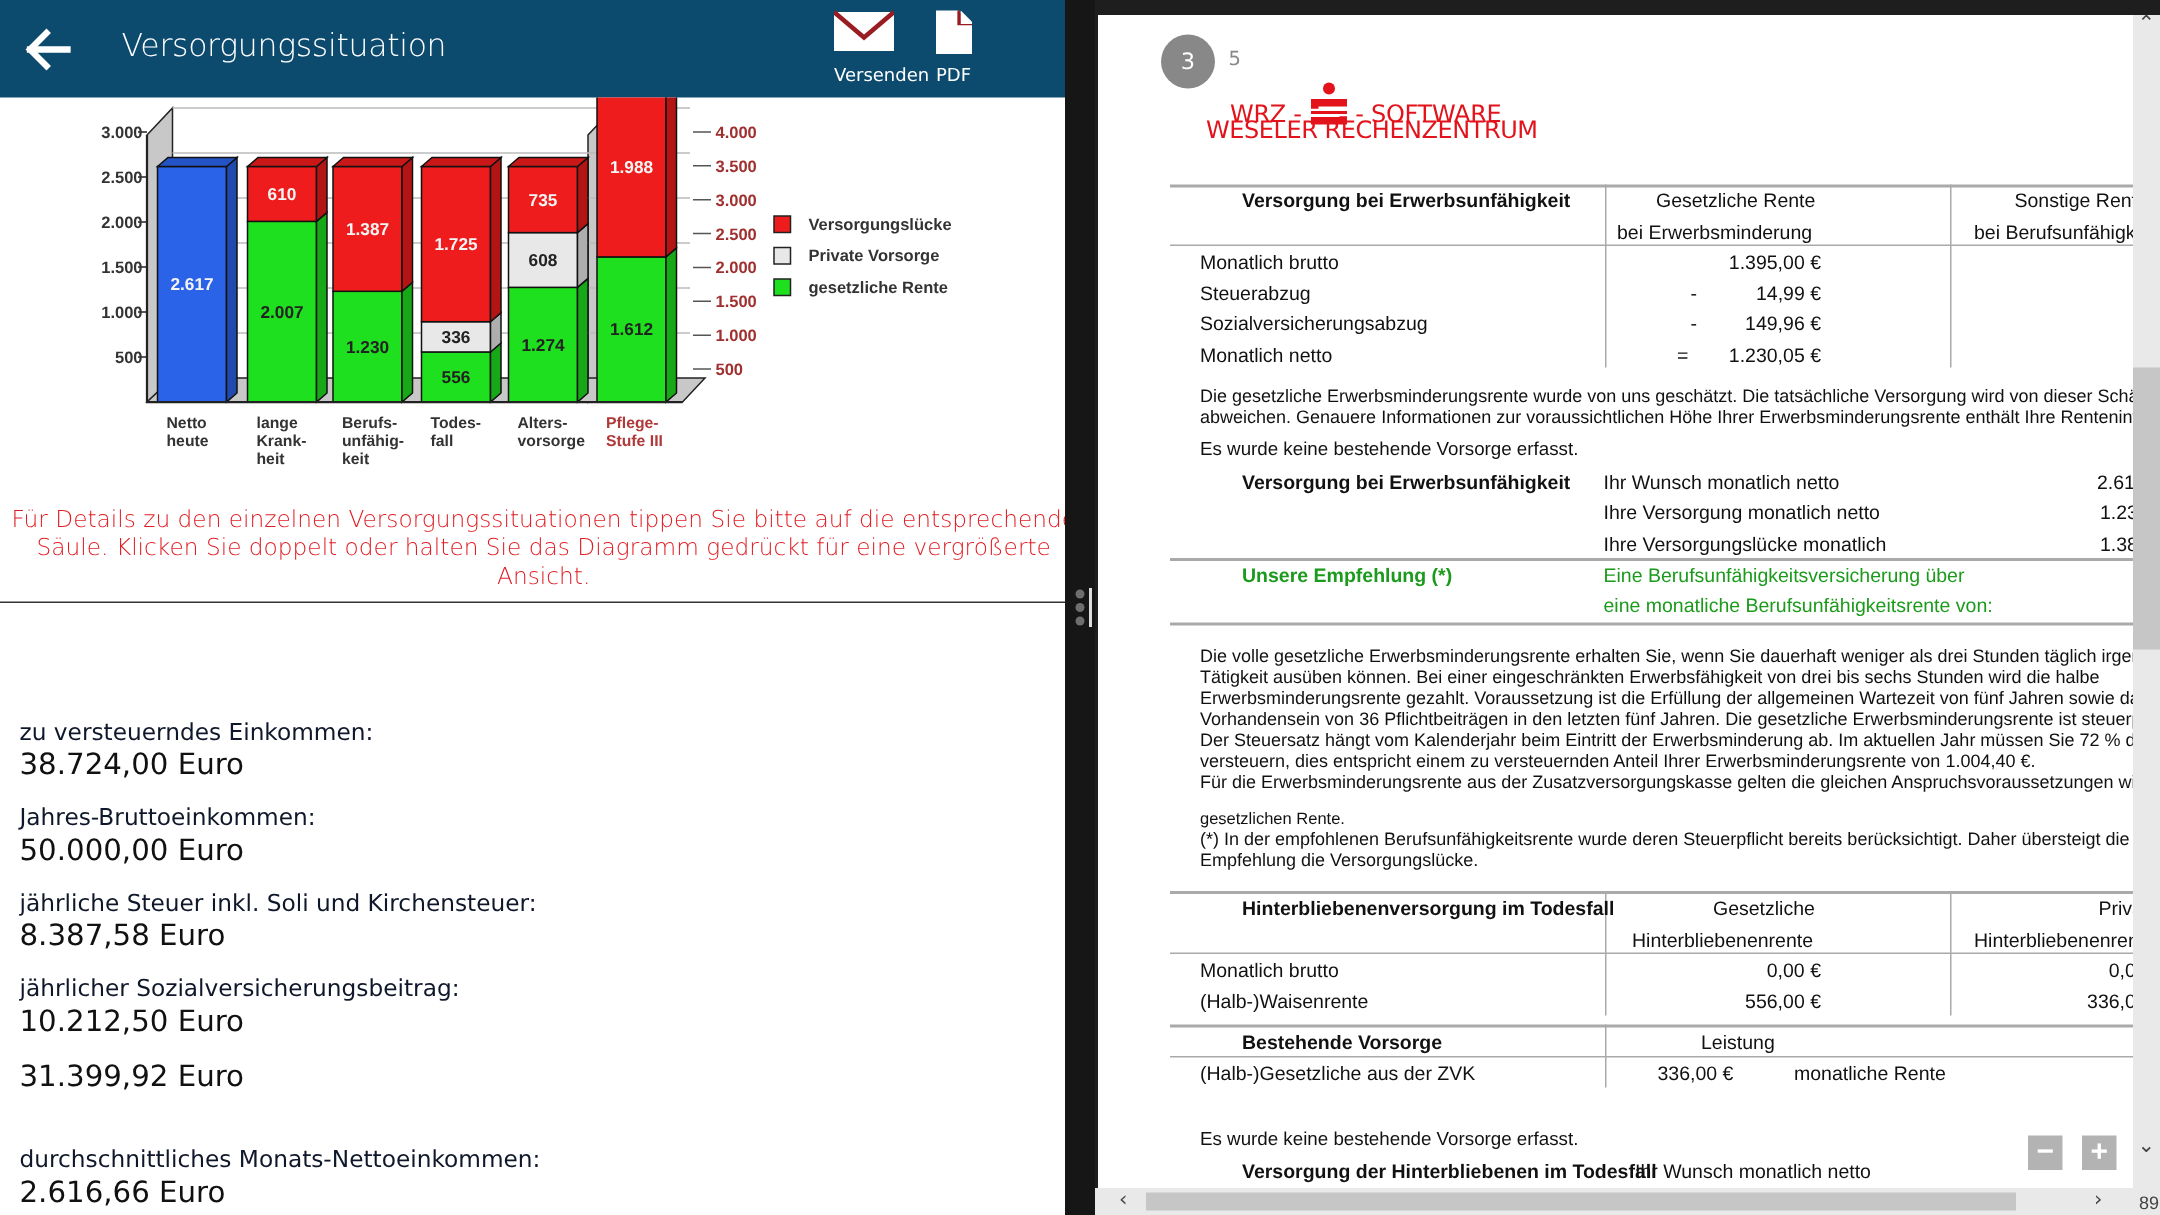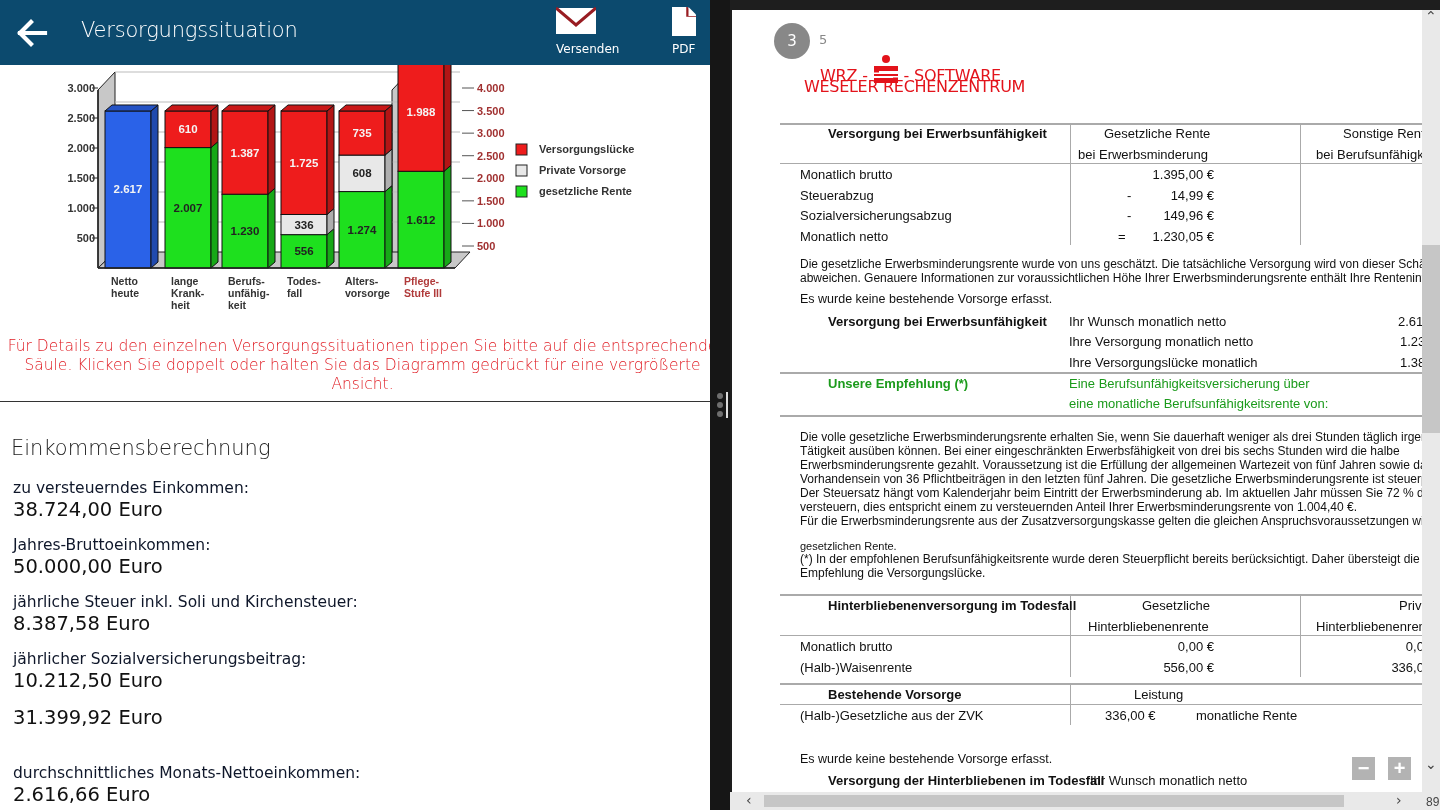--- a/index.html
+++ b/index.html
@@ -7,21 +7,21 @@
   body { position: relative; font-family: "Liberation Sans", sans-serif; }
 
   
   .left { position: absolute; left: 0; top: 0; width: 710px; height: 810px; background: #fff; overflow: hidden; }
   .appbar { position: absolute; left: 0; top: 0; width: 710px; height: 65px; background: #0c4a6e; color: #fff; }
   .back { position: absolute; left: 16px; top: 18px; width: 32px; height: 30px; cursor: pointer; }
   .title { position: absolute; left: 81px; top: 18px; font-size: 21px; font-family: "DejaVu Sans", sans-serif; font-weight: 300; letter-spacing: -0.2px; }
   .abtn { position: absolute; top: 6px; text-align: left; cursor: pointer; }
   .abtn .lbl { font-size: 12px; display: block; margin-top: 2px; font-family: "DejaVu Sans", sans-serif; }
   .abtn.mail { left: 556px; width: 64px; }
-  .abtn.pdf { left: 672px; width: 36px; }
+  .abtn.pdf { left: 624px; width: 36px; }
 
   .chart-area { position: absolute; left: 0; top: 65px; width: 710px; height: 260px; cursor: pointer; }
   .hint { position: absolute; left: 0; top: 337px; width: 725px; text-align: center; color: #e01d24; font-size: 15.5px; line-height: 19px; font-family: "DejaVu Sans", sans-serif; font-weight: 300; }
   .divider { position: absolute; left: 0; top: 401px; width: 710px; height: 1px; background: #333; }
 
   .income-title { position: absolute; left: 11px; top: 436px; font-size: 21px; color: #222; font-family: "DejaVu Sans", sans-serif; font-weight: 300; }
   .income-list { position: absolute; left: 13px; top: 478px; }
   .inc-item { height: 57px; }
   .inc-label { font-size: 15.5px; color: #0f172a; font-family: "DejaVu Sans", sans-serif; line-height: 20px; }
   .inc-value { font-size: 19.5px; color: #111; font-family: "DejaVu Sans", sans-serif; line-height: 24px; }
@@ -189,21 +189,20 @@
         <rect x="516" y="165" width="11" height="11" fill="#e8e8e8" stroke="#222"></rect>
         <text x="539" y="174" font-size="11" font-weight="bold" fill="#333" font-family="Liberation Sans, sans-serif">Private Vorsorge</text>
         <rect x="516" y="186" width="11" height="11" fill="#1ee01e" stroke="#222"></rect>
         <text x="539" y="195" font-size="11" font-weight="bold" fill="#333" font-family="Liberation Sans, sans-serif">gesetzliche Rente</text>
       </svg>
   </div>
 
   <div class="hint">Für Details zu den einzelnen Versorgungssituationen tippen Sie bitte auf die entsprechende Säule. Klicken Sie doppelt oder halten Sie das Diagramm gedrückt für eine vergrößerte Ansicht.</div>
   <div class="divider"></div>
 
-  <div class="income-title">Einkommensberechnung</div>
   <div class="income-list">
     <div class="inc-item">
       <div class="inc-label">zu versteuerndes Einkommen:</div>
       <div class="inc-value">38.724,00 Euro</div>
     </div>
     <div class="inc-item">
       <div class="inc-label">Jahres-Bruttoeinkommen:</div>
       <div class="inc-value">50.000,00 Euro</div>
     </div>
     <div class="inc-item">

